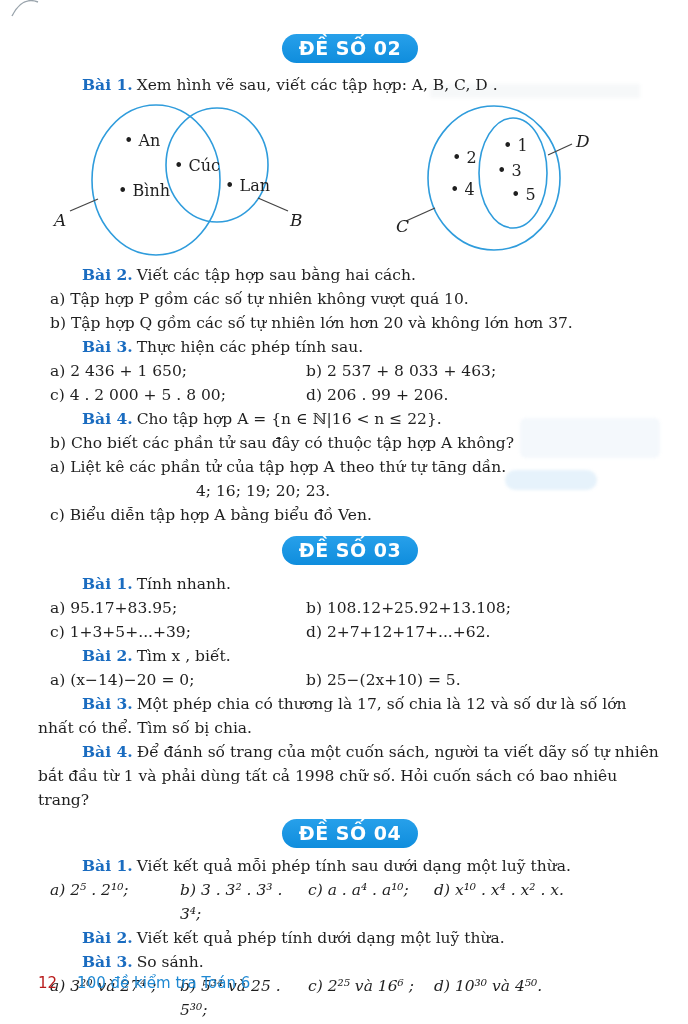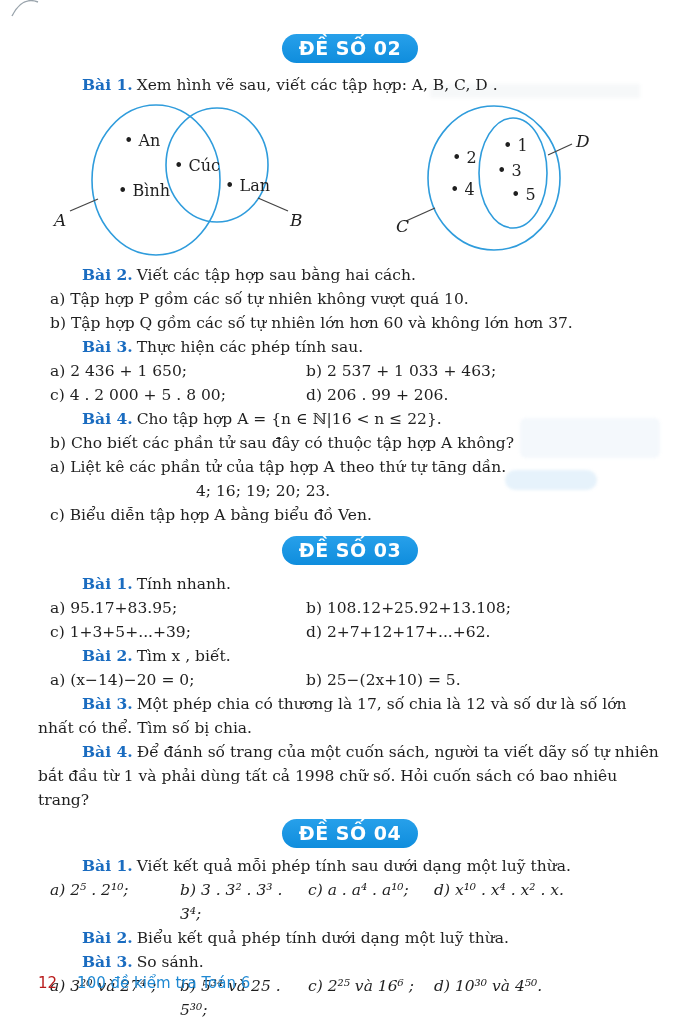--- a/index.html
+++ b/index.html
@@ -92,28 +92,28 @@
       <text x="410" y="96">• 4</text>
       <text x="463" y="52">• 1</text>
       <text x="457" y="77">• 3</text>
       <text x="471" y="101">• 5</text>
     </svg>
 
     <div class="prob">
       <span class="blabel">Bài 2.</span><span class="ptext">Viết các tập hợp sau bằng hai cách.</span>
     </div>
     <div class="sub">a) Tập hợp P gồm các số tự nhiên không vượt quá 10.</div>
-    <div class="sub">b) Tập hợp Q gồm các số tự nhiên lớn hơn 60 và không lớn hơn 37.</div>
+    <div class="sub">b) Tập hợp Q gồm các số tự nhiên lớn hơn 20 và không lớn hơn 37.</div>
 
     <div class="prob">
       <span class="blabel">Bài 3.</span><span class="ptext">Thực hiện các phép tính sau.</span>
     </div>
     <div class="grid2">
       <span>a) 2 436 + 1 650;</span>
-      <span>b) 2 537 + 1 033 + 463;</span>
+      <span>b) 2 537 + 8 033 + 463;</span>
     </div>
     <div class="grid2">
       <span>c) 4 . 2 000 + 5 . 8 00;</span>
       <span>d) 206 . 99 + 206.</span>
     </div>
 
     <div class="prob">
       <span class="blabel">Bài 4.</span><span class="ptext">Cho tập hợp A = {n ∈ ℕ|16 &lt; n ≤ 22}.</span>
     </div>
     <div class="sub">b) Cho biết các phần tử sau đây có thuộc tập hợp A không?</div>
@@ -157,21 +157,21 @@
       <span class="blabel">Bài 1.</span><span class="ptext">Viết kết quả mỗi phép tính sau dưới dạng một luỹ thừa.</span>
     </div>
     <div class="grid4">
       <span>a) 2⁵ . 2¹⁰;</span>
       <span>b) 3 . 3² . 3³ . 3⁴;</span>
       <span>c) a . a⁴ . a¹⁰;</span>
       <span>d) x¹⁰ . x⁴ . x² . x.</span>
     </div>
 
     <div class="prob">
-      <span class="blabel">Bài 2.</span><span class="ptext">Biểu kết quả phép tính dưới dạng một luỹ thừa.</span>
+      <span class="blabel">Bài 2.</span><span class="ptext">Viết kết quả phép tính dưới dạng một luỹ thừa.</span>
     </div>
 
     <div class="prob">
       <span class="blabel">Bài 3.</span><span class="ptext">So sánh.</span>
     </div>
     <div class="grid4">
       <span>a) 3²⁰ và 27⁴ ;</span>
       <span>b) 5³⁴ và 25 . 5³⁰;</span>
       <span>c) 2²⁵ và 16⁶ ;</span>
       <span>d) 10³⁰ và 4⁵⁰.</span>

